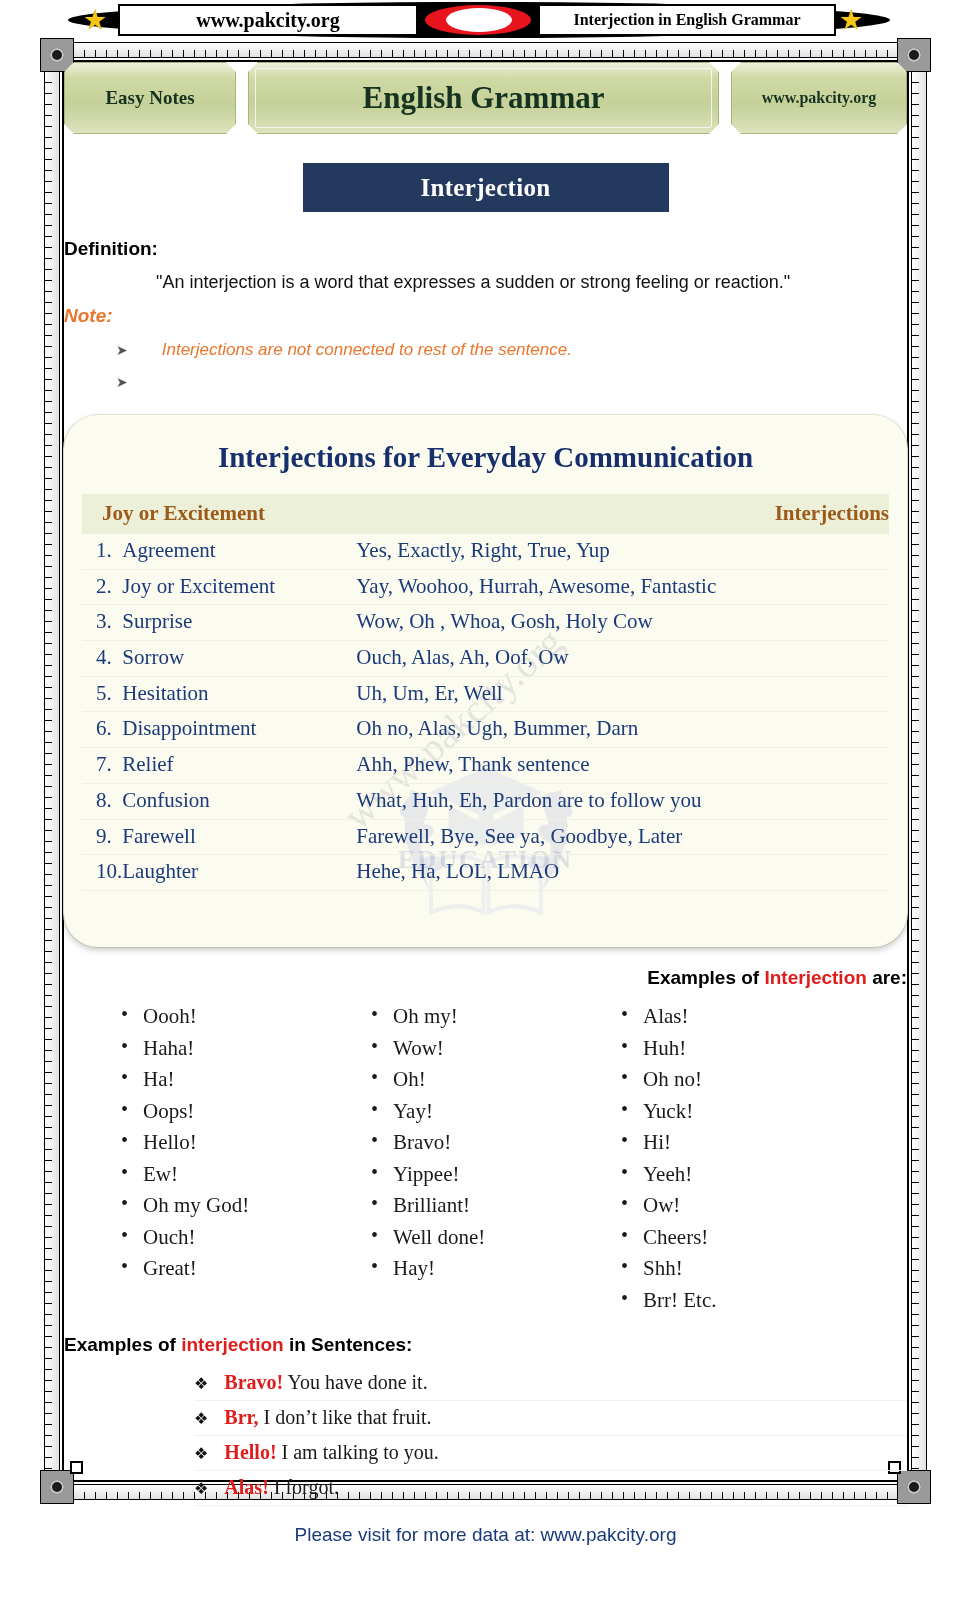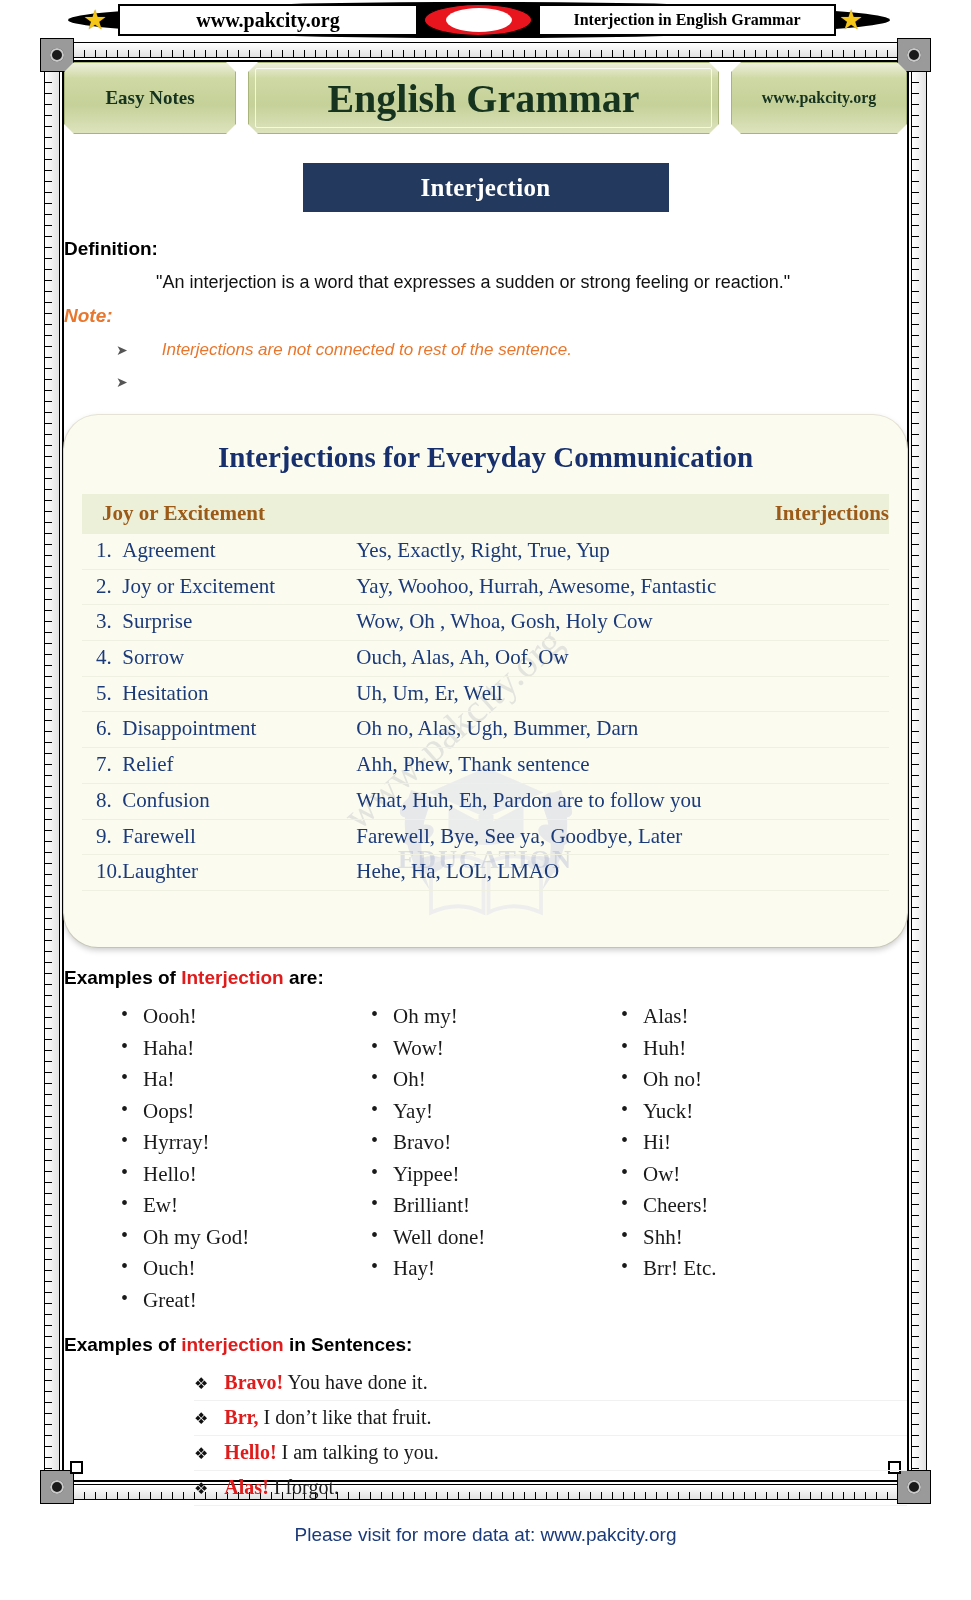--- a/index.html
+++ b/index.html
@@ -171,21 +171,21 @@
     font-weight: bold;
   }
   
   .ribbon.notched {
     clip-path: polygon(
       0 10px, 10px 0, calc(100% - 10px) 0, 100% 10px,
       100% calc(100% - 10px), calc(100% - 10px) 100%,
       10px 100%, 0 calc(100% - 10px));
   }
   .ribbon-left   { width: 172px; font-size: 19px; }
-  .ribbon-center { flex: 1; font-size: 40px; }
+  .ribbon-center { flex: 1; font-size: 31px; }
   .ribbon-right  { width: 176px; font-size: 16px; }
   .ribbon-center .inner-rule {
     position: absolute;
     left: 6px; right: 6px; top: 5px; bottom: 5px;
     border: 1px solid rgba(255,255,255,.75);
     border-radius: 2px;
     pointer-events: none;
   }
 
   
@@ -316,20 +316,21 @@
     pointer-events: none;
   }
 
   
   .ex-head {
     margin-top: 20px;
     font-family: "Liberation Sans", sans-serif;
     font-weight: bold;
     font-size: 19px;
     color: #000;
+    text-align: right;
   }
   .ex-head .hl { color: #e01b1b; }
 
   .cols {
     margin-top: 12px;
     display: flex;
     padding-left: 57px;
     position: relative;
     z-index: 2;
   }
@@ -540,21 +541,20 @@
     <span>Examples of </span><span class="hl">Interjection</span><span> are:</span>
   </div>
 
   <div class="cols">
     <div class="col">
       <ul>
         <li>Oooh!</li>
         <li>Haha!</li>
         <li>Ha!</li>
         <li>Oops!</li>
-        <li>Hyrray!</li>
         <li>Hello!</li>
         <li>Ew!</li>
         <li>Oh my God!</li>
         <li>Ouch!</li>
         <li>Great!</li>
       </ul>
     </div>
     <div class="col">
       <ul>
         <li>Oh my!</li>
@@ -568,20 +568,21 @@
         <li>Hay!</li>
       </ul>
     </div>
     <div class="col">
       <ul>
         <li>Alas!</li>
         <li>Huh!</li>
         <li>Oh no!</li>
         <li>Yuck!</li>
         <li>Hi!</li>
+        <li>Yeeh!</li>
         <li>Ow!</li>
         <li>Cheers!</li>
         <li>Shh!</li>
         <li>Brr! Etc.</li>
       </ul>
     </div>
   </div>
 
   <div class="sent-head">
     <span>Examples of </span><span class="hl">interjection</span><span> in Sentences:</span>

